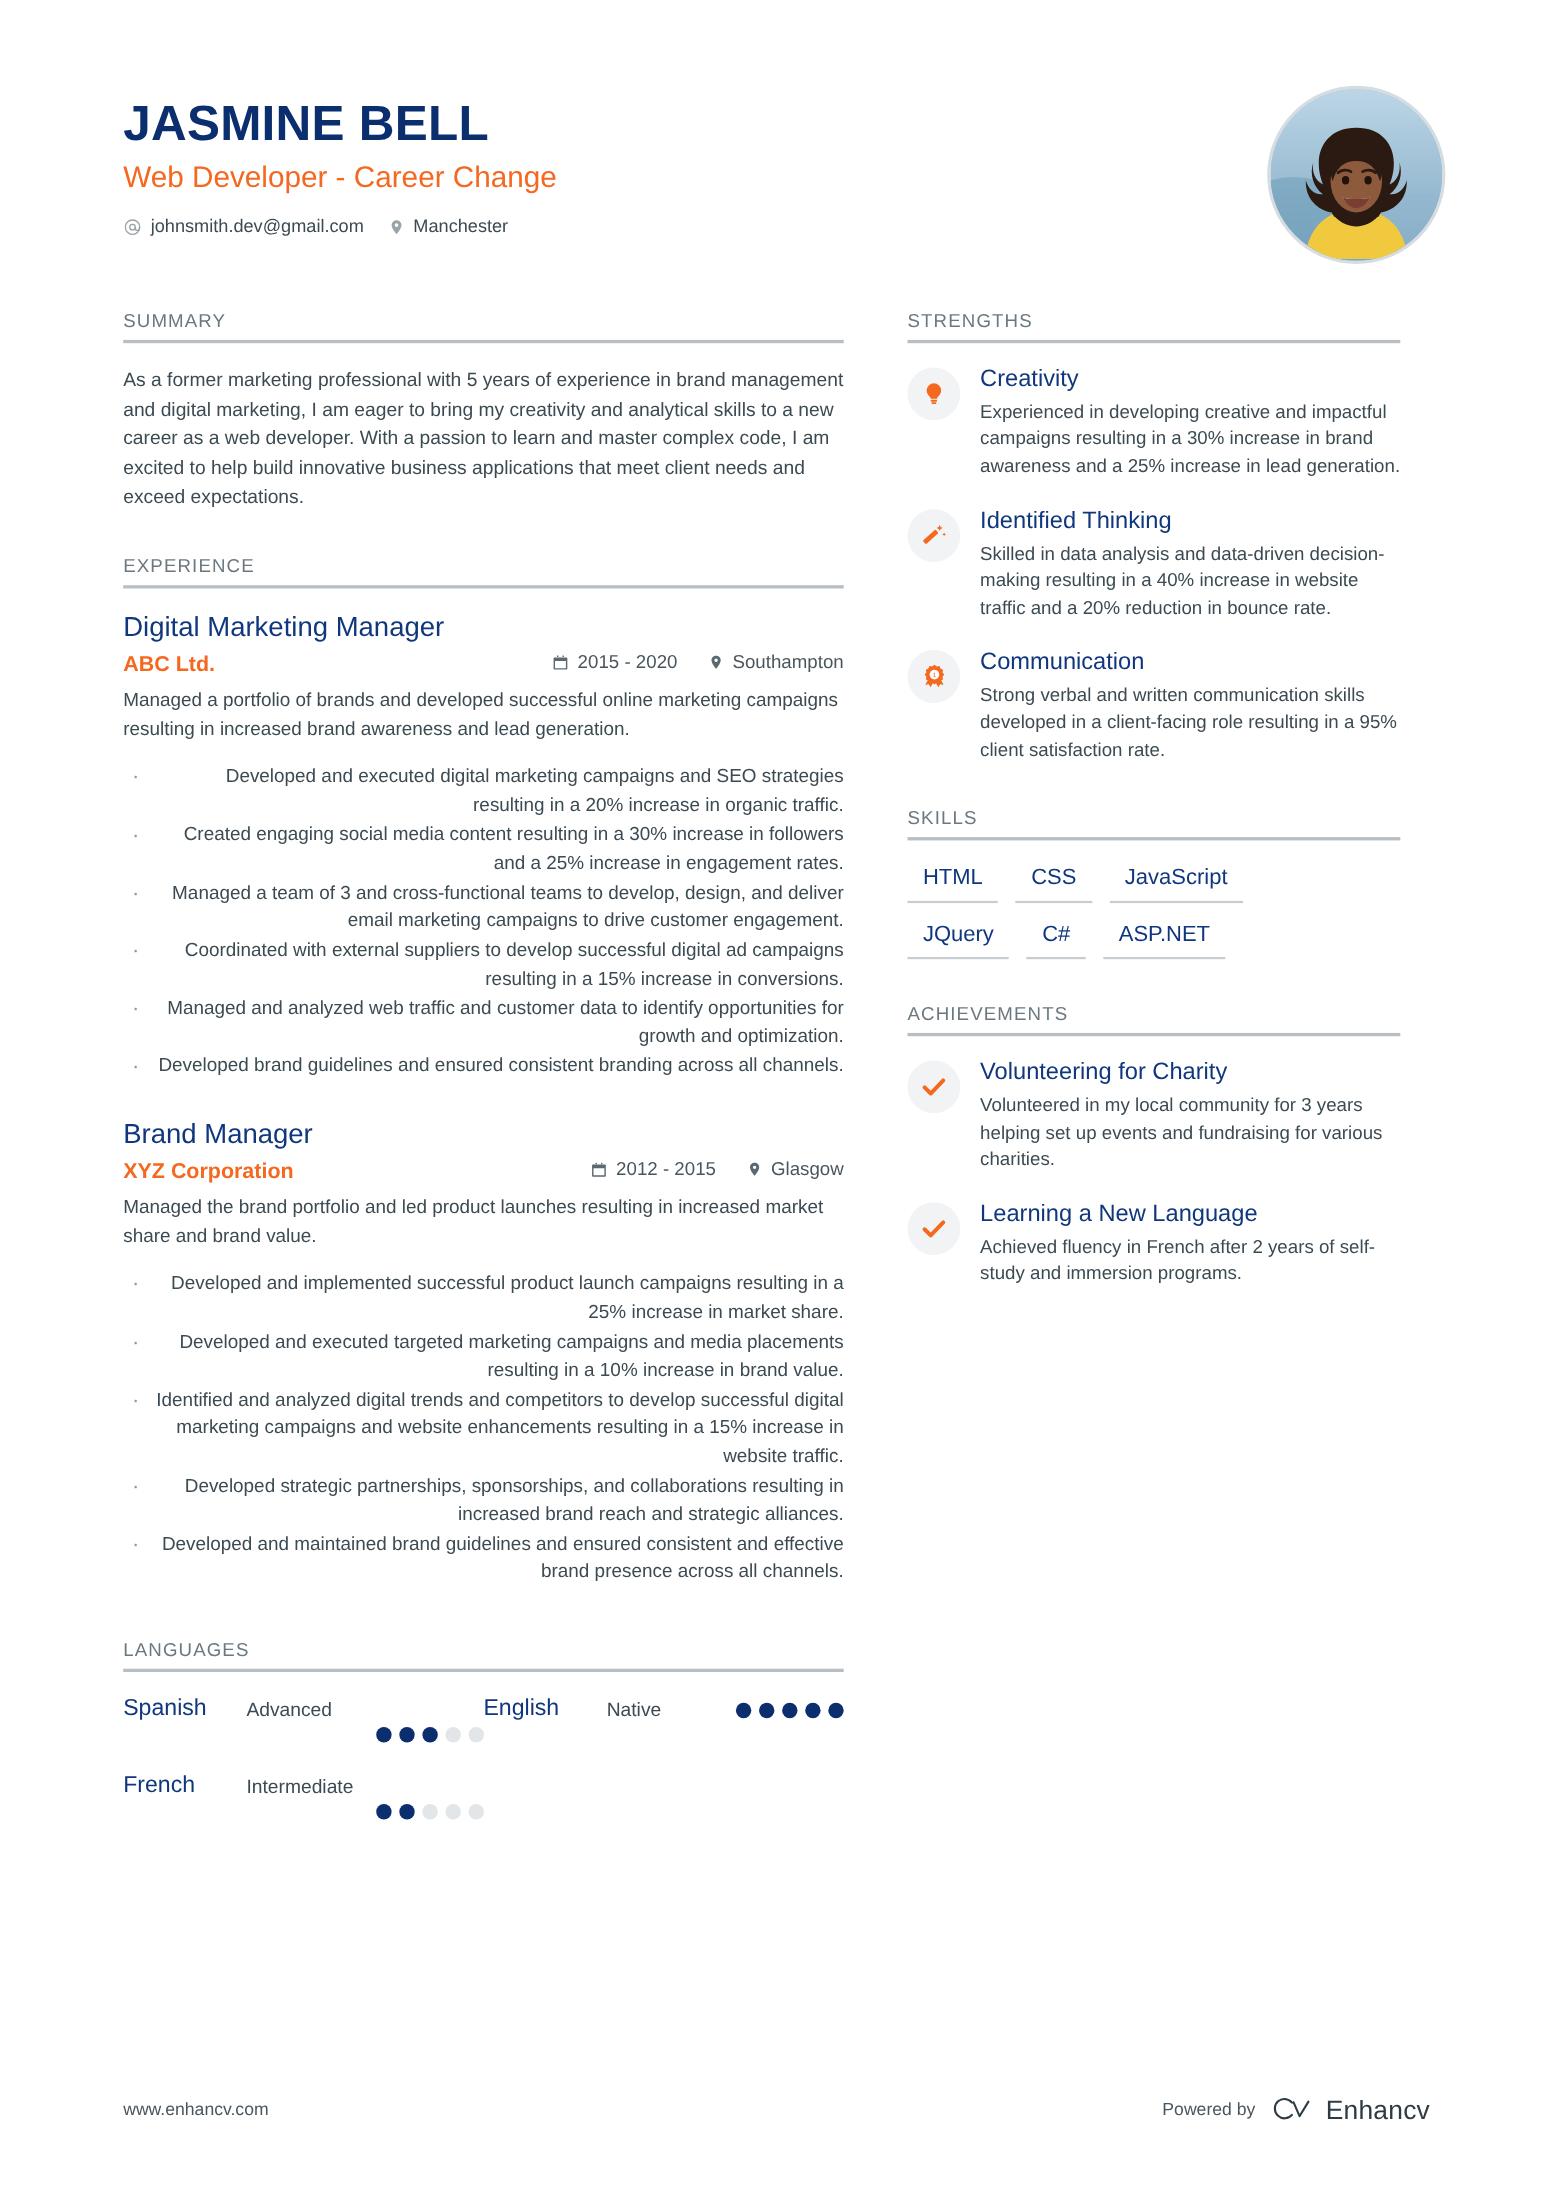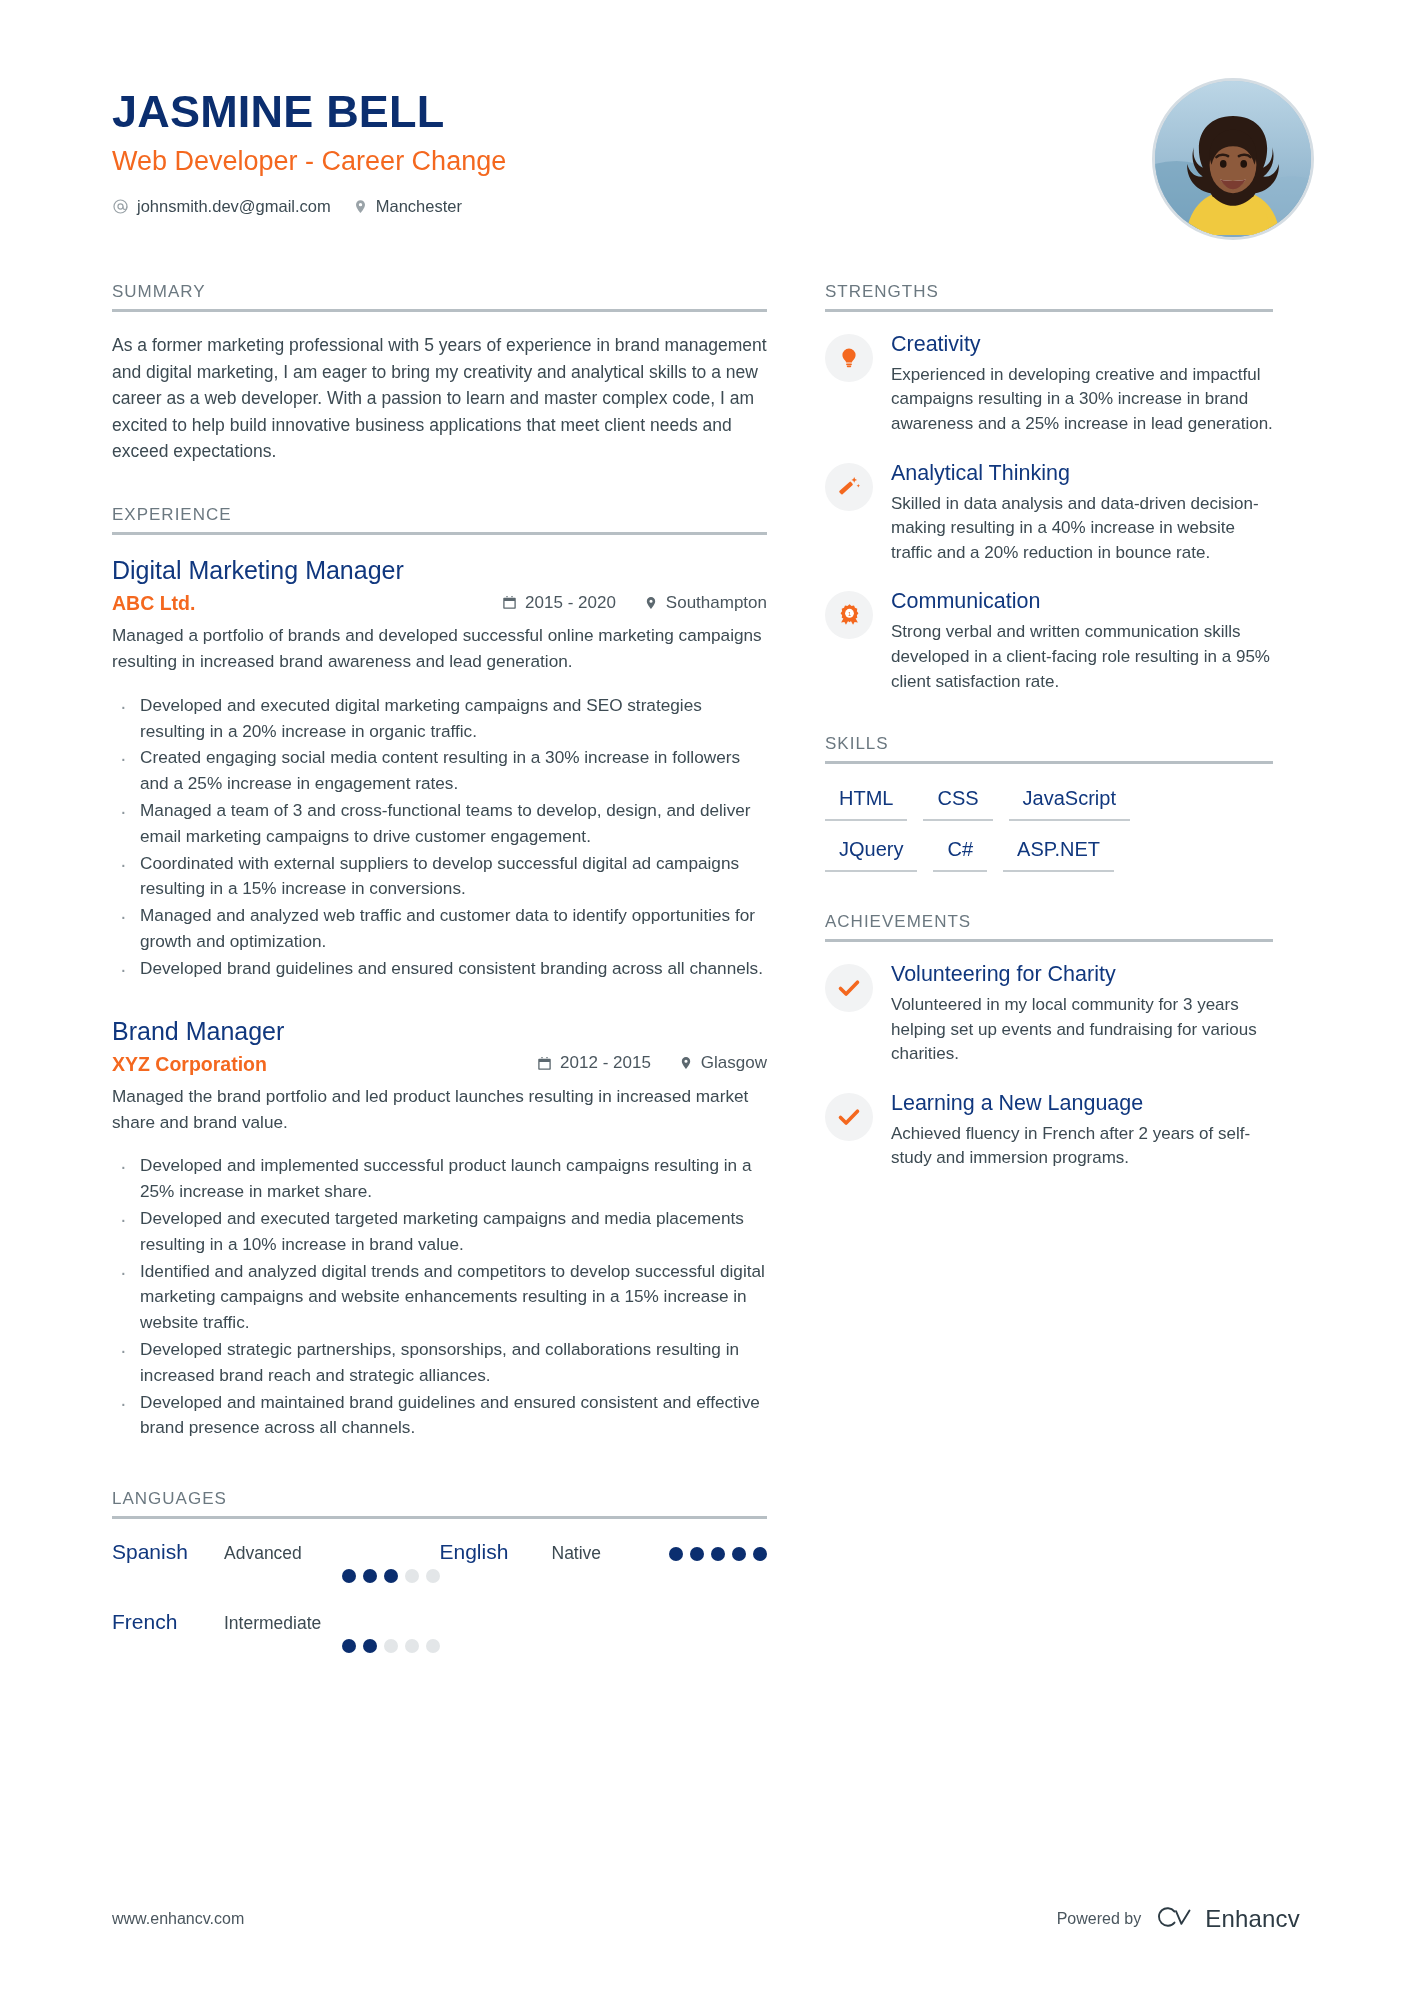--- a/index.html
+++ b/index.html
@@ -134,21 +134,21 @@
     color: #4a565e;
   }
   .meta-chip .ic { display:flex; align-items:center; color:#5c686f; }
 
   .exp-desc {
     font-size: 17.2px;
     line-height: 1.5;
     color: #3c4a52;
     margin-bottom: 4px;
   }
-  .bullets { list-style: none; margin-top: 18px; }
+  .bullets { list-style: none; margin-top: 18px; text-align: right; }
   .bullets li {
     position: relative;
     padding-left: 28px;
     font-size: 17.2px;
     line-height: 1.5;
     color: #3c4a52;
     margin-bottom: 1px;
   }
   .bullets li::before {
     content: "·";
@@ -509,21 +509,21 @@
         <div class="item-row">
           <div class="icon-circle">
             <svg width="24" height="24" viewBox="0 0 24 24" fill="#f4681f">
               <rect x="1.8" y="16.6" width="15.5" height="4.4" rx="1.1" transform="rotate(-42 1.8 16.6)"></rect>
               <path d="M17.2 2.1l.85 2.0 2.0.85-2.0.85-.85 2.0-.85-2.0-2.0-.85 2.0-.85z"></path>
               <path d="M21.3 9.1l.52 1.22 1.22.52-1.22.52-.52 1.22-.52-1.22-1.22-.52 1.22-.52z"></path>
               <path d="M13.6 8.4l.45 1.05 1.05.45-1.05.45-.45 1.05-.45-1.05-1.05-.45 1.05-.45z"></path>
             </svg>
           </div>
           <div class="item-body">
-            <div class="item-title">Analytical Thinking</div>
+            <div class="item-title">Identified Thinking</div>
             <div class="item-text">Skilled in data analysis and data-driven decision-making resulting in a 40% increase in website traffic and a 20% reduction in bounce rate.</div>
           </div>
         </div>
 
         <div class="item-row">
           <div class="icon-circle">
             <svg width="23" height="24" viewBox="0 0 24 24" fill="#f4681f">
               <path d="M6.4 14.2l-3.1 5.6 3.4-.5 1.6 3.0 2.8-5.1z"></path>
               <path d="M17.6 14.2l3.1 5.6-3.4-.5-1.6 3.0-2.8-5.1z"></path>
               <path d="M12 .9l2.1 1.6 2.6-.4 1.0 2.4 2.4 1.0-.4 2.6L21.3 10.2l-1.6 2.1.4 2.6-2.4 1.0-1.0 2.4-2.6-.4L12 19.5l-2.1-1.6-2.6.4-1.0-2.4-2.4-1.0.4-2.6L2.7 10.2l1.6-2.1-.4-2.6 2.4-1.0 1.0-2.4 2.6.4z"></path>

